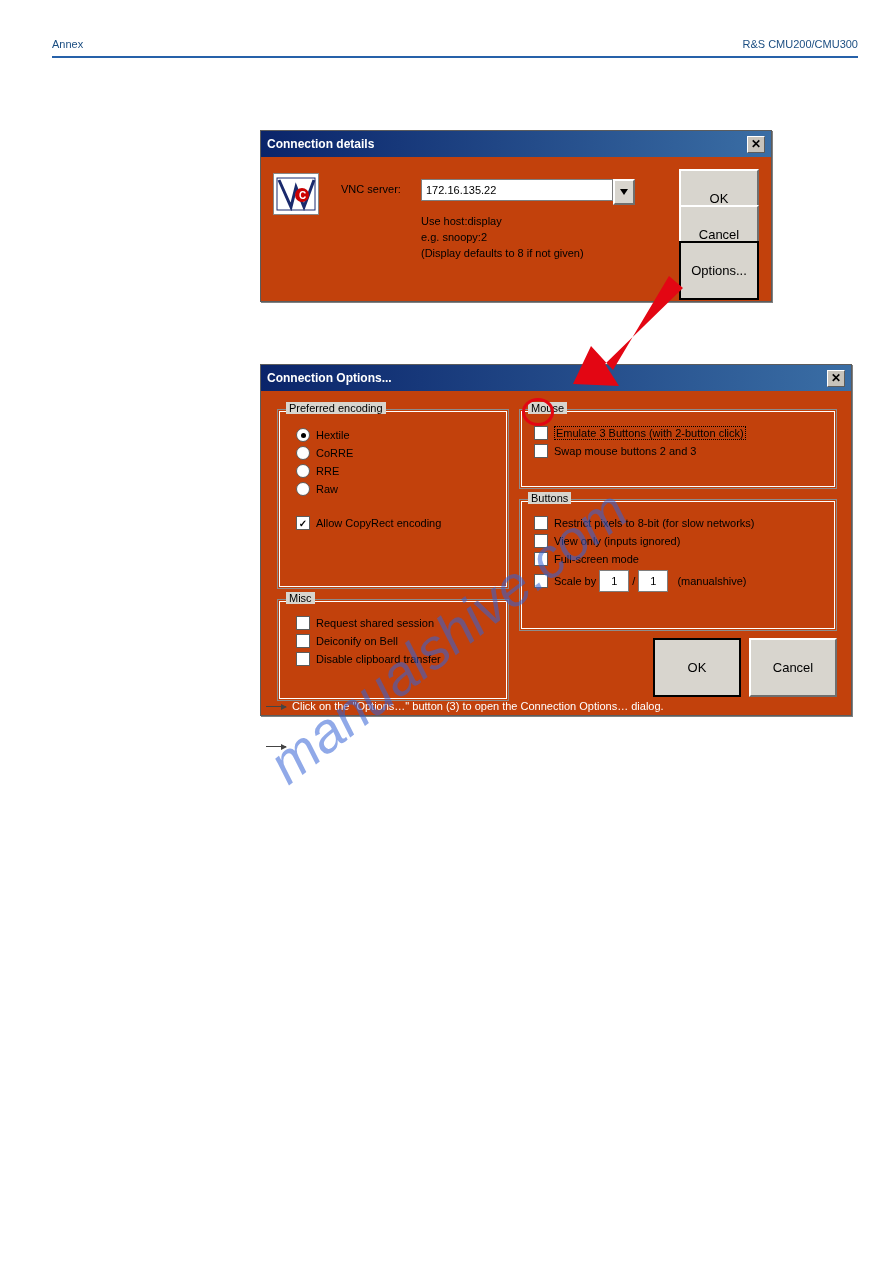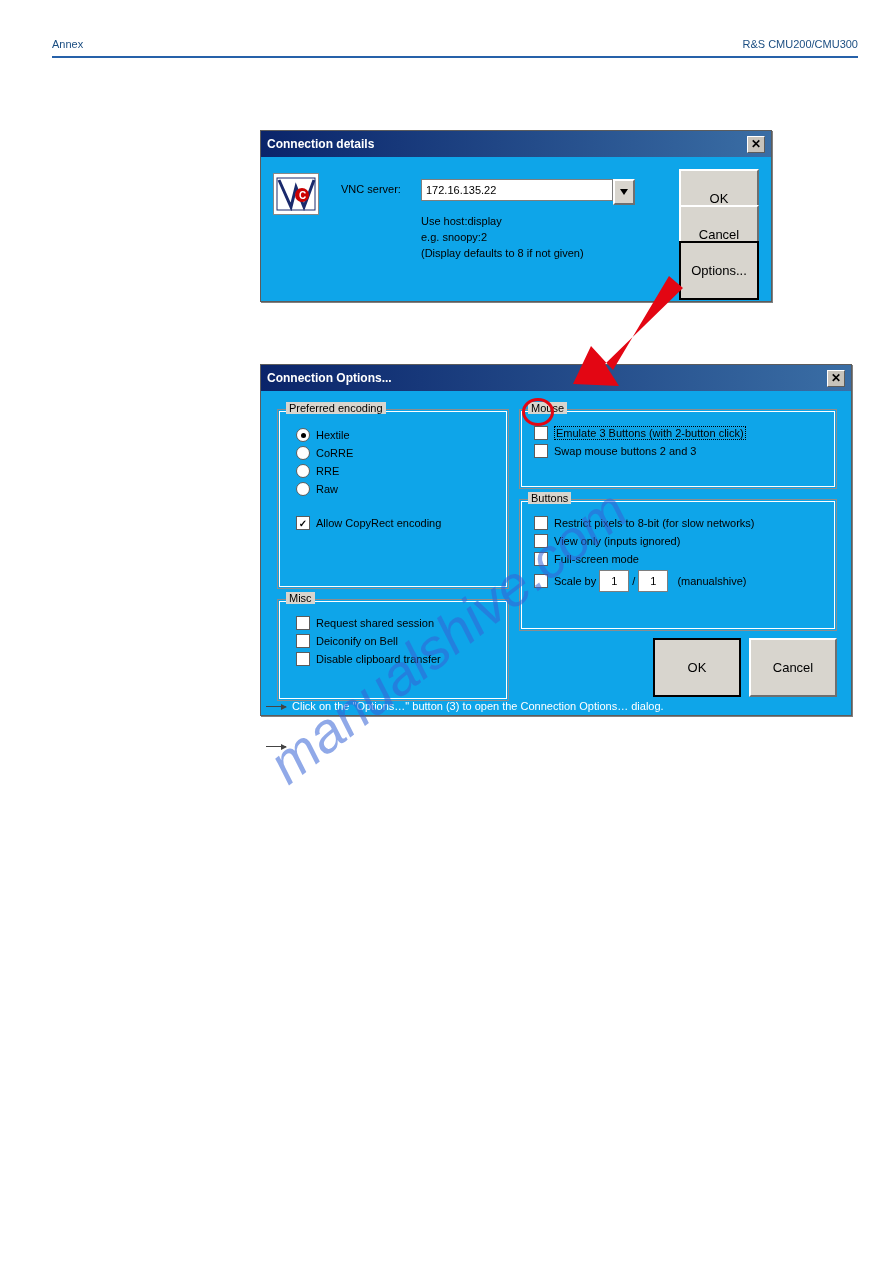--- a/index.html
+++ b/index.html
@@ -3,21 +3,21 @@
 <meta charset="utf-8">
 <style>
   body { margin:0; padding:0; background:#fff; font-family: Tahoma, Arial, sans-serif; font-size:11px; color:#000; }
   .page { position:relative; width:893px; height:1263px; }
   .outer { position:absolute; left:52px; top:38px; width:806px; height:1182px; }
   .hr-top { width:806px; border:0; border-top:2px solid #2661a9; margin:0 0 8px 0; }
   .toprow { display:flex; justify-content:space-between; align-items:center; width:806px; font-size:11px; color:#1b4e82; margin-bottom:6px; }
   .hr-bot { width:806px; border:0; border-top:2px solid #2661a9; margin:0; }
 
   
-  .win { position:absolute; background:#0ea5e9; border:1px solid #5c5c5c; box-shadow:1px 1px 0 #808080; }
+  .win { position:absolute; background:#c2410c; border:1px solid #5c5c5c; box-shadow:1px 1px 0 #808080; }
   .titlebar { background:linear-gradient(to right,#0a246a,#3a6ea5); color:#fff; font-weight:bold; font-size:12px; padding:4px 6px; display:flex; align-items:center; height:18px; }
   .titlebar .ttxt { flex:1; }
   .closebox { width:16px; height:15px; background:#c7c3bb; border:1px solid #fff; border-right-color:#5c5c5c; border-bottom-color:#5c5c5c; display:flex; align-items:center; justify-content:center; font-size:12px; font-family:Arial; font-weight:bold; color:#000; }
   .btn { background:#d8d5ce; border:2px solid; border-color:#fff #6f6f6f #6f6f6f #fff; font-size:13px; padding:20px 0; width:76px; text-align:center; cursor:pointer; }
   .combo { display:flex; }
   .combo input { width:182px; height:18px; font-size:11px; padding:1px 4px; border:1px solid #7e7e7e; background:#fff; }
   .combo .dd { width:18px; height:22px; background:#d8d5ce; border:2px solid; border-color:#fff #6f6f6f #6f6f6f #fff; display:flex; align-items:center; justify-content:center; }
   .dd svg { width:8px; height:6px; }
   .groupbox { position:absolute; border:1px solid #8c8c8c; }
   .groupbox::before { content:""; position:absolute; inset:1px; border:1px solid #fff; pointer-events:none; }

